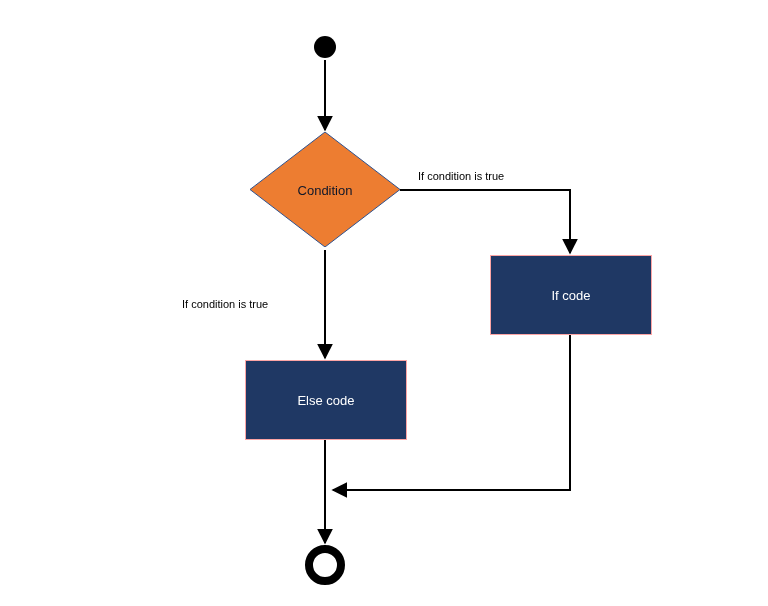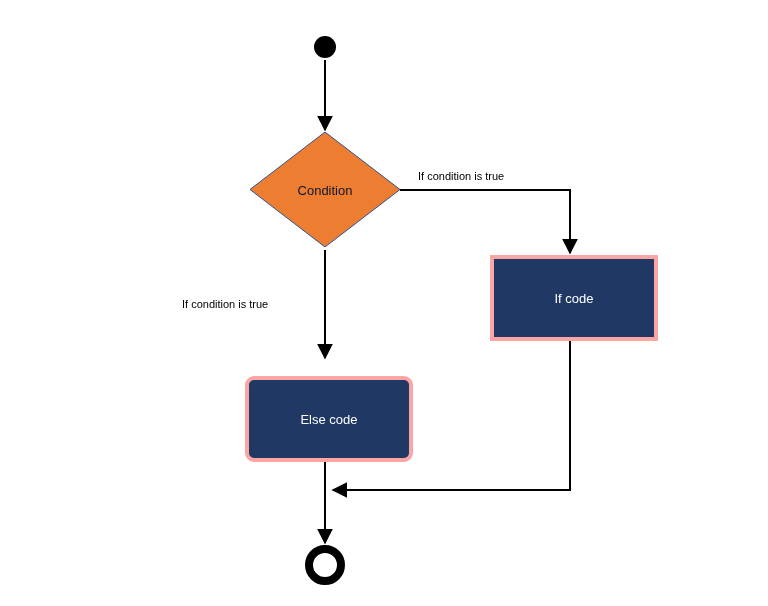--- a/index.html
+++ b/index.html
@@ -43,21 +43,21 @@
     top: 50%;
     transform: translateY(-50%);
     color: #0f172a;
     font-size: 13px;
   }
   .box {
     position: absolute;
     width: 160px;
     height: 78px;
     background: #1f3864;
-    border: 4px solid #fca5a5;
+    border: 1px solid #fca5a5;
     color: #fff;
     font-size: 13px;
     display: flex;
     align-items: center;
     justify-content: center;
   }
   .edge-label {
     position: absolute;
     font-size: 11px;
     color: #000;
@@ -102,19 +102,19 @@
   </div>
 
   <div class="edge-label" style="left:418px; top:170px;">If condition is true</div>
 
   <div class="box" style="left:490px; top:255px;">
     <span>If code</span>
   </div>
 
   <div class="edge-label" style="left:182px; top:298px;">If condition is true</div>
 
-  <div class="box" style="left:245px; top:376px;border-radius:9px;">
+  <div class="box" style="left:245px; top:360px;">
     <span>Else code</span>
   </div>
 
   <div class="end-node" style="left:305px; top:545px;"></div>
 
 </div>
 
 </body></html>

